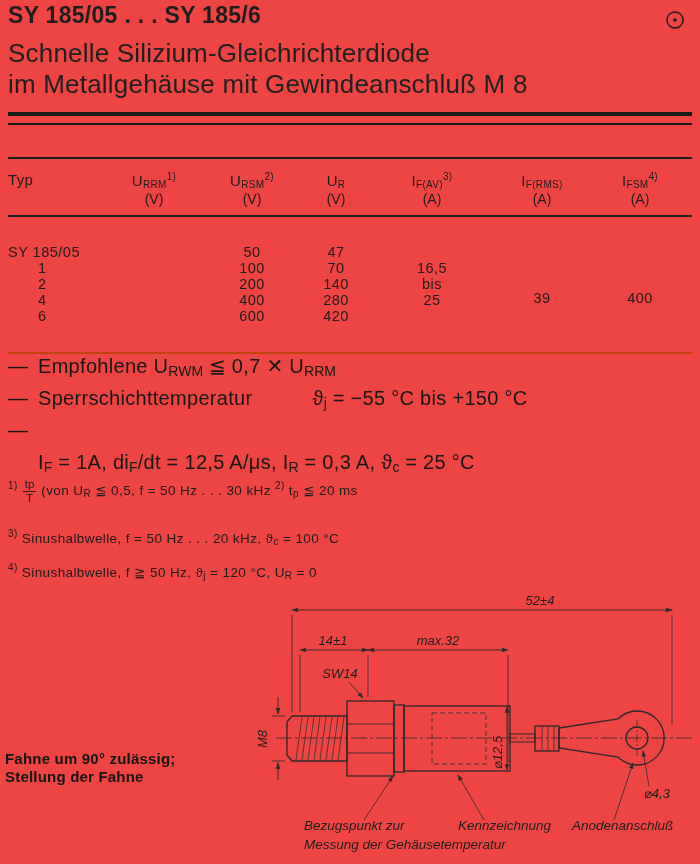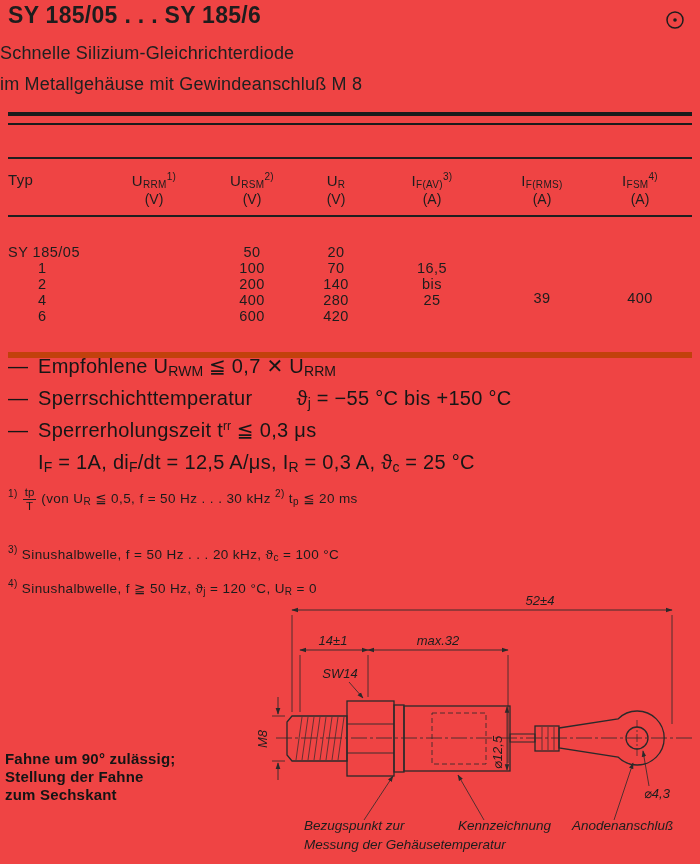--- a/index.html
+++ b/index.html
@@ -2,28 +2,28 @@
 <html><head>
 <meta charset="utf-8">
 <style>
   html,body{margin:0;padding:0;background:#d8d6d0;}
   .page{position:relative;width:700px;height:864px;background:#ef4444;
         font-family:"Liberation Sans","DejaVu Sans",sans-serif;color:#1d1d1d;overflow:hidden;}
 
   .title{position:absolute;left:8px;top:2px;margin:0;font-size:23px;font-weight:bold;letter-spacing:.3px;}
   .regmark{position:absolute;left:664px;top:9px;}
 
-  .subtitle{position:absolute;left:0;top:38px;font-size:18px;line-height:31px;letter-spacing:.2px;color:#202020;}
+  .subtitle{position:absolute;left:8px;top:38px;font-size:26px;line-height:31px;letter-spacing:.2px;color:#202020;}
 
   .rule{position:absolute;left:8px;width:684px;background:#1b1b1b;}
   .rule-thick{top:112px;height:4px;}
   .rule-thin{top:123px;height:2px;}
 
   table.ratings{position:absolute;left:8px;top:157px;width:684px;border-collapse:collapse;table-layout:fixed;
-        border-top:2px solid #1f1f1f;border-bottom:6px solid #c2410c;}
+        border-top:2px solid #1f1f1f;border-bottom:2px solid #c2410c;}
   table.ratings thead{border-bottom:2px solid #1f1f1f;}
   table.ratings th{font-weight:normal;font-size:15px;vertical-align:bottom;text-align:center;padding:0;height:30px;letter-spacing:.3px;}
   table.ratings th sub{font-size:10px;vertical-align:-2px;}
   table.ratings th sup{font-size:10px;vertical-align:6px;}
   table.ratings .typ-h{text-align:left;vertical-align:top;padding-top:12px;}
   table.ratings td.unit{font-size:14px;text-align:center;padding:2px 0 8px;}
   table.ratings tbody td{font-size:14.5px;padding:0;height:16px;letter-spacing:.5px;}
   table.ratings tbody tr.first td{padding-top:27px;}
   table.ratings tbody tr.last td{padding-bottom:28px;}
   table.ratings td.c{text-align:center;}
@@ -31,28 +31,28 @@
   table.ratings td.typ.indent{padding-left:30px;}
   table.ratings td.mid{vertical-align:middle;}
 
   .specs{position:absolute;left:8px;top:355px;font-size:20px;color:#161616;}
   .spec{display:flex;margin-bottom:10px;line-height:22px;letter-spacing:.3px;}
   .spec .dash{width:30px;flex:none;}
   .spec.indent{padding-left:30px;}
   sub,sup{line-height:0;}
   .spec sub{font-size:14px;vertical-align:-3px;letter-spacing:0;}
   .spec sup{font-size:12px;vertical-align:7px;letter-spacing:0;}
-  .spec .gap{margin-left:44px;}
+  .spec .gap{margin-left:60px;}
 
   .footnotes{position:absolute;left:8px;top:474px;font-size:13.5px;letter-spacing:.4px;color:#1b1b1b;}
   .fn{margin-bottom:14px;line-height:20px;}
   .fn.fn1{margin-bottom:20px;}
   .fn sup.fnm{font-size:10px;vertical-align:6px;}
   .fn sub{font-size:10px;vertical-align:-2px;}
-  .frac{display:inline-block;vertical-align:middle;text-align:center;font-size:11.5px;line-height:13px;margin:12px 5px;letter-spacing:0;}
+  .frac{display:inline-block;vertical-align:middle;text-align:center;font-size:11.5px;line-height:13px;margin:4px 5px;letter-spacing:0;}
   .frac .ft{display:block;border-bottom:1px solid #222;padding:0 2px;}
   .frac .fb{display:block;}
 
   .sidenote{position:absolute;left:5px;top:750px;font-size:15px;font-weight:bold;line-height:18px;letter-spacing:.2px;color:#141414;}
 
   .drawing{position:absolute;left:252px;top:593px;}
   .drawing text{stroke:none;fill:#1d1d1d;}
   .drawing .dim{font:italic 13px "Liberation Sans","DejaVu Sans",sans-serif;}
   .drawing .lbl{font:italic 13.5px "Liberation Sans","DejaVu Sans",sans-serif;}
 </style>
@@ -103,21 +103,21 @@
         <td class="unit">(A)</td>
         <td class="unit">(A)</td>
         <td class="unit">(A)</td>
       </tr>
     </thead>
     <tbody>
       <tr class="first">
         <td class="typ">SY 185/05</td>
         <td class="c"></td>
         <td class="c">50</td>
-        <td class="c">20</td>
+        <td class="c">47</td>
         <td class="c"></td>
         <td class="c mid" rowspan="5">39</td>
         <td class="c mid" rowspan="5">400</td>
       </tr>
       <tr>
         <td class="typ indent">1</td>
         <td class="c"></td>
         <td class="c">100</td>
         <td class="c">70</td>
         <td class="c">16,5</td>
@@ -150,21 +150,20 @@
     <div class="spec">
       <span class="dash">—</span>
       <span><span>Empfohlene U</span><sub>RWM</sub><span> ≦ 0,7 ✕ U</span><sub>RRM</sub></span>
     </div>
     <div class="spec">
       <span class="dash">—</span>
       <span><span>Sperrschichttemperatur</span><span class="gap"><span>ϑ</span><sub>j</sub><span> = −55 °C bis +150 °C</span></span></span>
     </div>
     <div class="spec">
       <span class="dash">—</span>
-      <span><span>Sperrerholungszeit t</span><sup>rr</sup><span> ≦ 0,3 μs</span></span>
     </div>
     <div class="spec indent">
       <span><span>I</span><sub>F</sub><span> = 1A, di</span><sub>F</sub><span>/dt = 12,5 A/μs, I</span><sub>R</sub><span> = 0,3 A, ϑ</span><sub>c</sub><span> = 25 °C</span></span>
     </div>
   </div>
 
   <div class="footnotes">
     <div class="fn fn1">
       <sup class="fnm">1)</sup><span class="frac"><span class="ft">tp</span><span class="fb">T</span></span><span>(von U</span><sub>R</sub><span> ≦ 0,5, f = 50 Hz . . . 30 kHz </span><sup class="fnm">2)</sup><span> t</span><sub>p</sub><span> ≦ 20 ms</span>
     </div>
@@ -172,21 +171,20 @@
       <sup class="fnm">3)</sup> <span>Sinushalbwelle, f = 50 Hz . . . 20 kHz, ϑ</span><sub>c</sub><span> = 100 °C</span>
     </div>
     <div class="fn">
       <sup class="fnm">4)</sup> <span>Sinushalbwelle, f ≧ 50 Hz, ϑ</span><sub>j</sub><span> = 120 °C, U</span><sub>R</sub><span> = 0</span>
     </div>
   </div>
 
   <div class="sidenote">
     <div>Fahne um 90° zulässig;</div>
     <div>Stellung der Fahne</div>
-    <div>zum Sechskant</div>
   </div>
 
   <svg class="drawing" width="448" height="271" viewBox="0 0 448 271">
     <defs>
       <marker id="arr" viewBox="0 0 10 10" refX="9" refY="5" markerWidth="8" markerHeight="8" orient="auto-start-reverse">
         <path d="M0,1.5 L10,5 L0,8.5 Z" fill="#2a2a2a"></path>
       </marker>
     </defs>
     <g stroke="#2a2a2a" fill="none" stroke-width="1">
       <line x1="24" y1="145" x2="440" y2="145" stroke-dasharray="16,3,3,3" stroke-width="0.8"></line>

